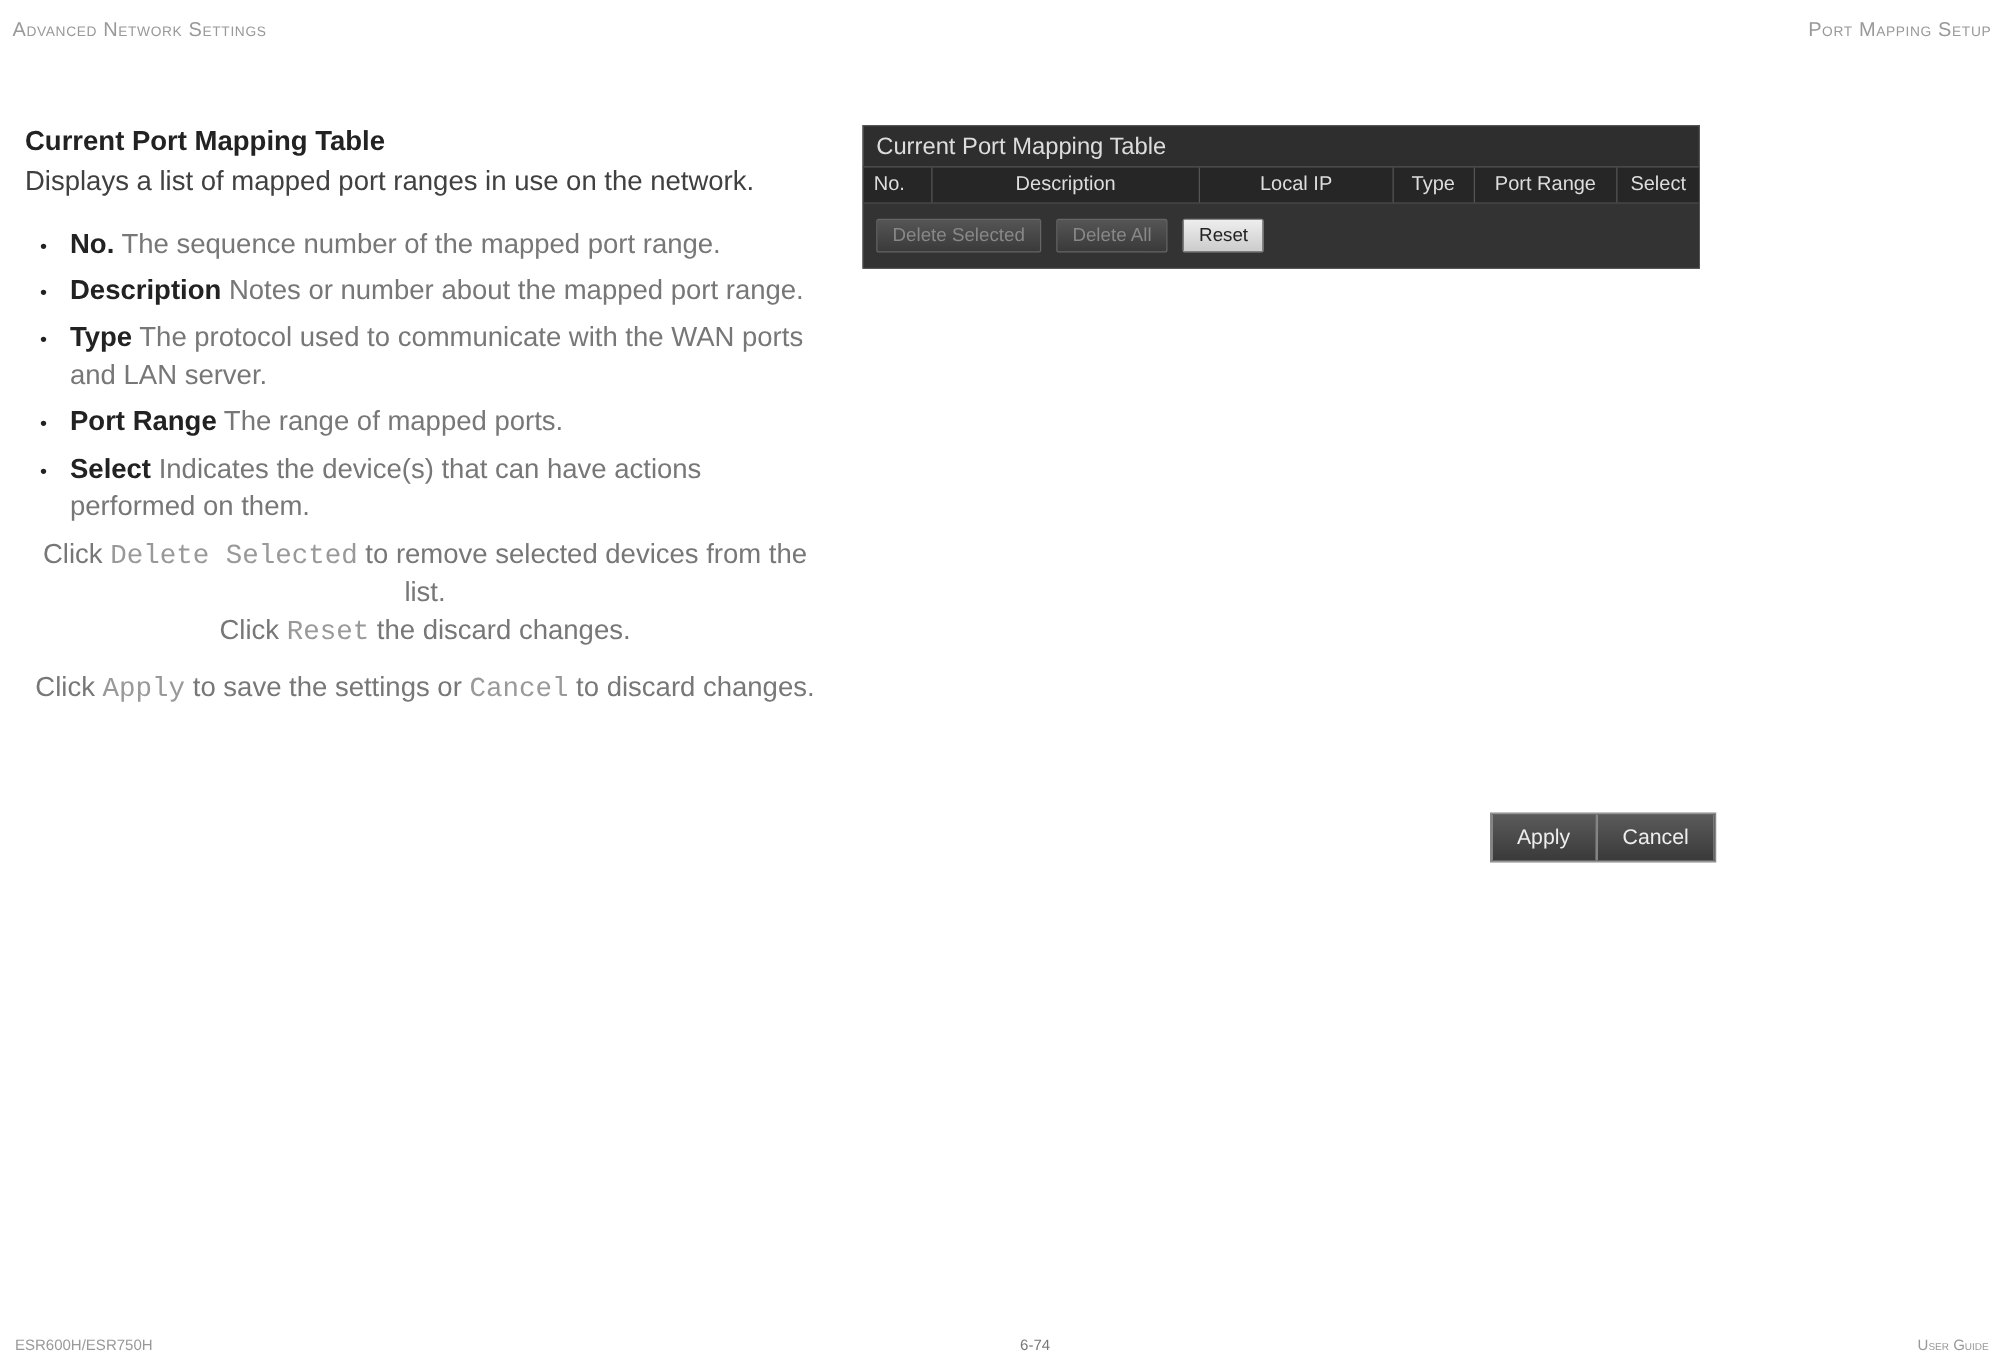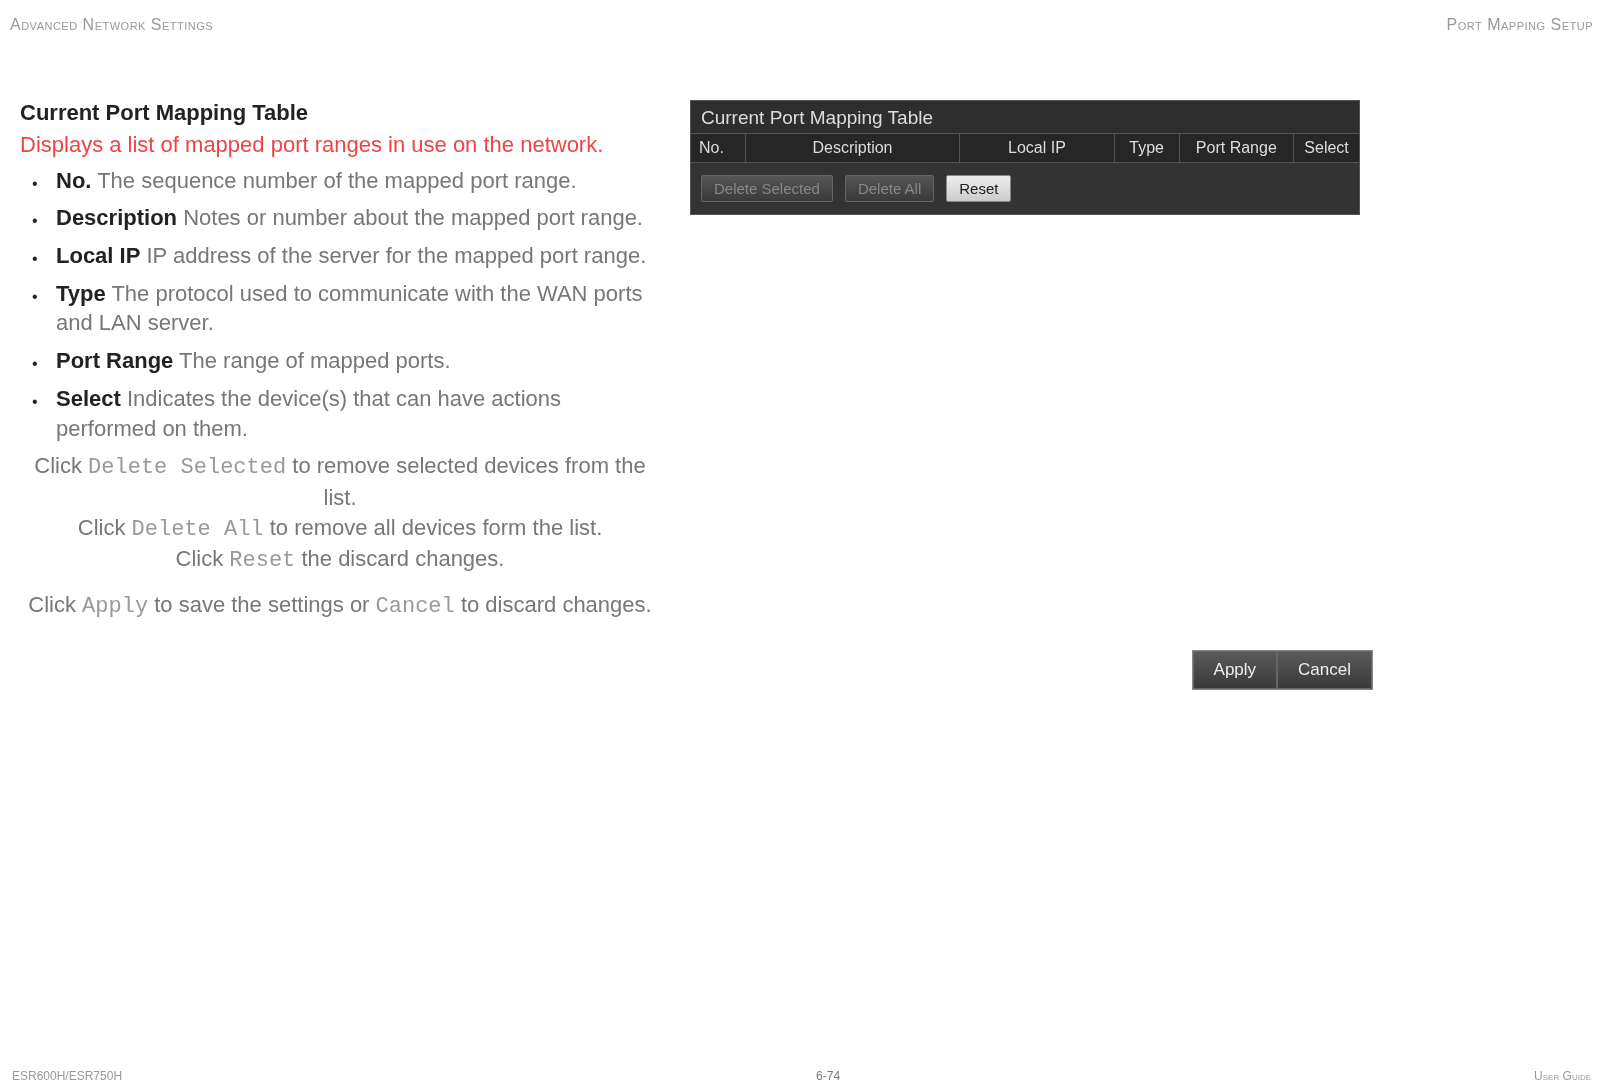--- a/index.html
+++ b/index.html
@@ -37,23 +37,23 @@
       position: relative;
     }
     .section-title {
       font-weight: bold;
       font-size: 22px;
       color: #222;
       margin-bottom: 4px;
     }
     .section-subtitle {
       font-size: 22px;
-      color: #ef4444;
+      color: #404040;
       line-height: 1.35;
-      margin-bottom: 6px;
+      margin-bottom: 20px;
     }
     .bullets {
       list-style: none;
       margin-left: 12px;
     }
     .bullets li {
       position: relative;
       padding-left: 24px;
       font-size: 22px;
       line-height: 1.35;
@@ -183,31 +183,27 @@
   <span>Port Mapping Setup</span>
 </div>
 
 <div class="content">
   <div class="left-col">
     <div class="section-title">Current Port Mapping Table</div>
     <div class="section-subtitle">Displays a list of mapped port ranges in use on the network.</div>
     <ul class="bullets">
       <li><span class="term">No.</span><span>  The sequence number of the mapped port range.</span></li>
       <li><span class="term">Description</span><span>  Notes or number about the mapped port range.</span></li>
-      <li><span class="term">Local IP</span><span>  IP address of the server for the mapped port range.</span></li>
       <li><span class="term">Type</span><span>  The protocol used to communicate with the WAN ports and LAN server.</span></li>
       <li><span class="term">Port Range</span><span>  The range of mapped ports.</span></li>
       <li><span class="term">Select</span><span>  Indicates the device(s) that can have actions performed on them.</span></li>
     </ul>
     <div class="para-block">
       <div class="para">
         <span>Click </span><span class="mono">Delete Selected</span><span> to remove selected devices from the list.</span>
-      </div>
-      <div class="para">
-        <span>Click </span><span class="mono">Delete All</span><span> to remove all devices form the list.</span>
       </div>
       <div class="para">
         <span>Click </span><span class="mono">Reset</span><span> the discard changes.</span>
       </div>
       <div class="para para-spacer">
         <span>Click </span><span class="mono">Apply</span><span> to save the settings or </span><span class="mono">Cancel</span><span> to discard changes.</span>
       </div>
     </div>
   </div>
 

